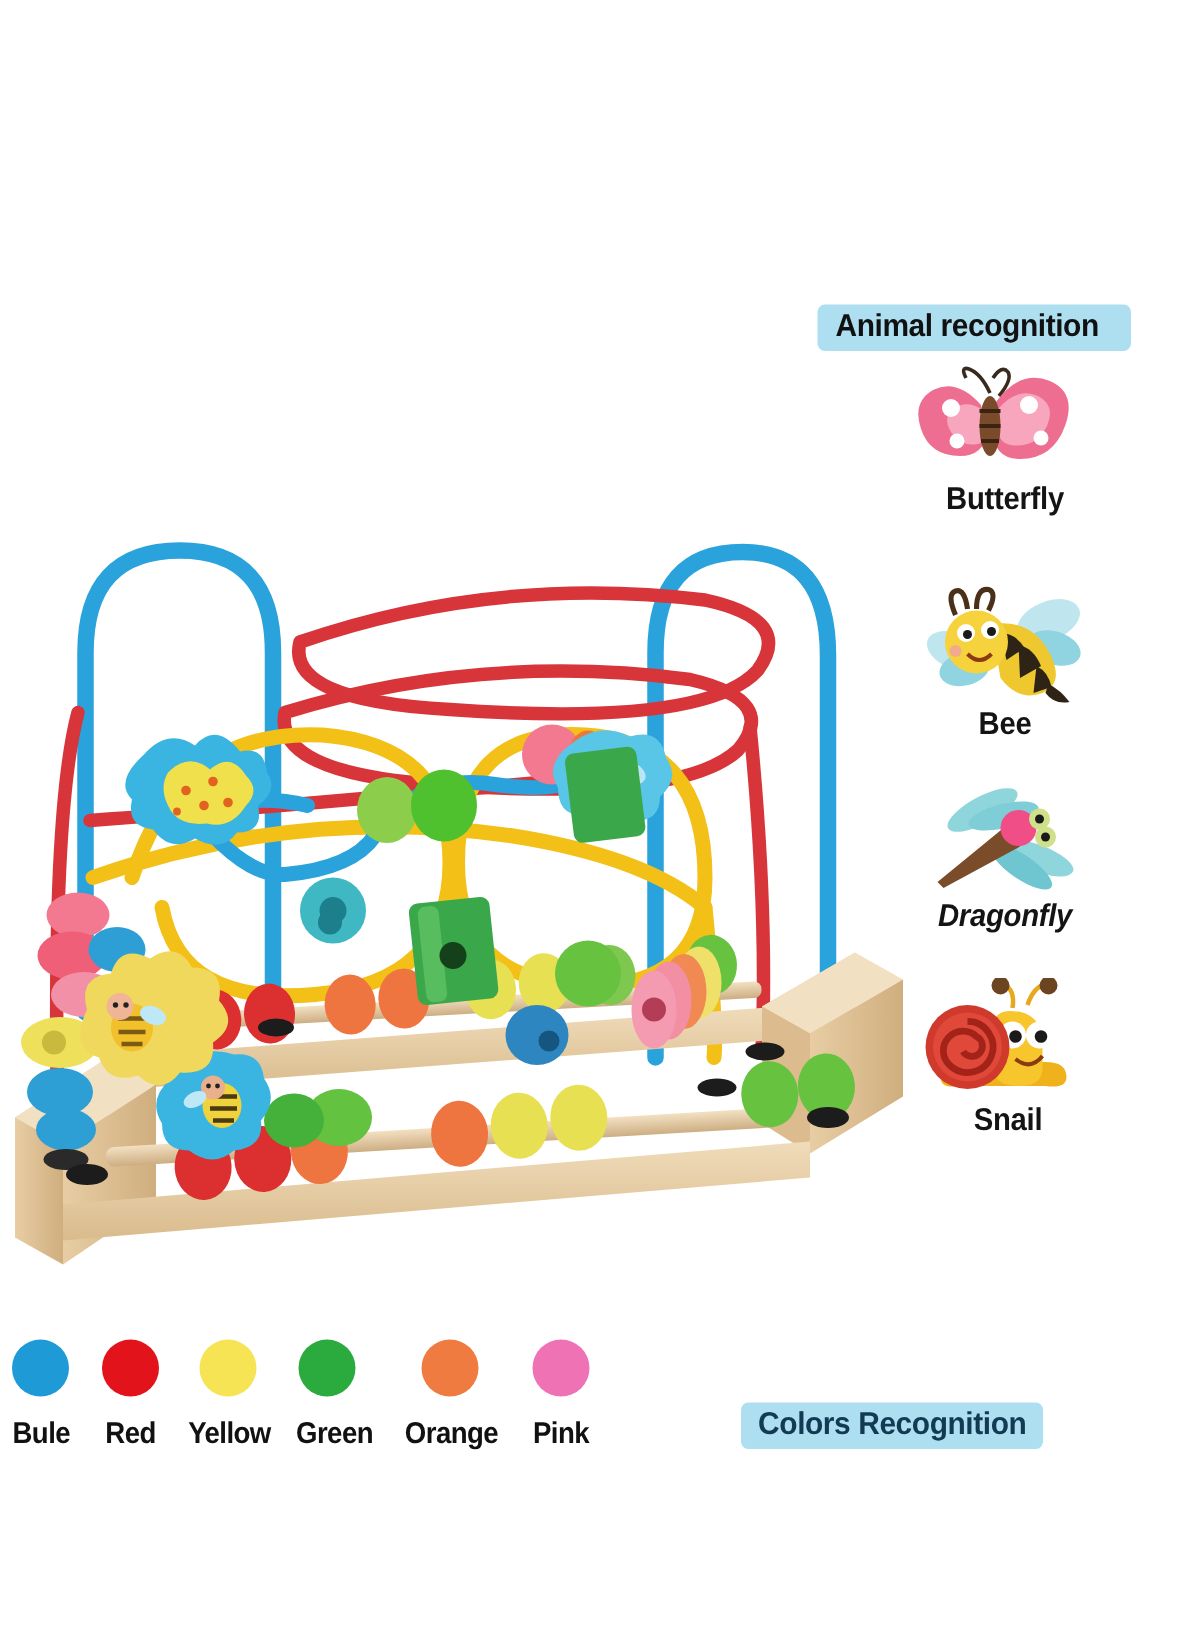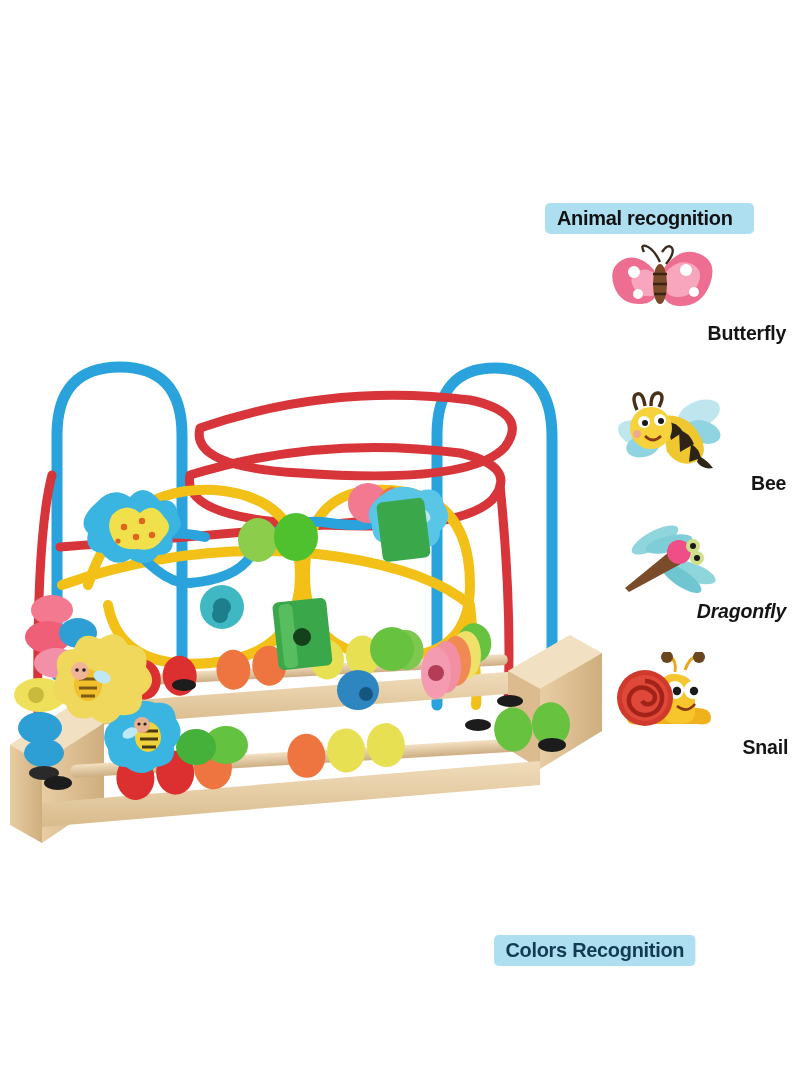--- a/index.html
+++ b/index.html
@@ -13,21 +13,21 @@
   
   .animal-panel{position:absolute;left:545px;top:158px;width:250px;}
   .band{
     background:#aedff0;border-radius:5px;display:inline-block;
     padding:3px 12px 4px 12px;
   }
   .band-animal{
     font-size:21px;font-weight:bold;color:#111;letter-spacing:-.3px;
     white-space:nowrap;transform:scaleX(.95);transform-origin:left center;
   }
-  .animal-item{width:250px;text-align:right;position:absolute;}
+  .animal-item{width:250px;text-align:center;position:absolute;}
   .animal-label{
     font-size:21px;font-weight:bold;color:#141414;letter-spacing:-.2px;
     transform:scaleX(.93);margin-top:2px;
   }
   .art{height:78px;display:flex;align-items:center;justify-content:center;}
 
   
   .colors-row{position:absolute;left:0px;top:838px;width:460px;height:100px;}
   .swatch{position:absolute;border-radius:50%;}
   .cname{
@@ -329,18 +329,33 @@
           <circle cx="58" cy="50" r="5" fill="#f2907a" opacity=".6"></circle>
           <circle cx="36" cy="46" r="28" fill="#cf3a2c"></circle>
           <circle cx="36" cy="46" r="23" fill="#e0483a"></circle>
           <path d="M36 46 m0 -17 a17 17 0 1 1 -12 29 a12 12 0 1 1 18 -19 a7 7 0 1 1 -9 10" fill="none" stroke="#a32318" stroke-width="4.5"></path>
         </svg>
       </div>
       <div class="animal-label">Snail</div>
     </div>
   </div>
 
+  <div class="colors-row">
+    <span class="swatch" style="left:8px;top:10px;width:38px;height:38px;background:#1e9ad6;"></span>
+    <span class="swatch" style="left:68px;top:10px;width:38px;height:38px;background:#e2131a;"></span>
+    <span class="swatch" style="left:133px;top:10px;width:38px;height:38px;background:#f7e455;"></span>
+    <span class="swatch" style="left:199px;top:10px;width:38px;height:38px;background:#2bab3e;"></span>
+    <span class="swatch" style="left:281px;top:10px;width:38px;height:38px;background:#ef7b40;"></span>
+    <span class="swatch" style="left:355px;top:10px;width:38px;height:38px;background:#ef72b5;"></span>
+
+    <span class="cname" style="left:0px;top:62px;width:55px;">Bule</span>
+    <span class="cname" style="left:62px;top:62px;width:50px;">Red</span>
+    <span class="cname" style="left:118px;top:62px;width:70px;">Yellow</span>
+    <span class="cname" style="left:192px;top:62px;width:62px;">Green</span>
+    <span class="cname" style="left:262px;top:62px;width:78px;">Orange</span>
+    <span class="cname" style="left:345px;top:62px;width:58px;">Pink</span>
+  </div>
 
   <div class="band band-colors">
     <span>Colors Recognition</span>
   </div>
 
 </div>
 
 </body></html>

